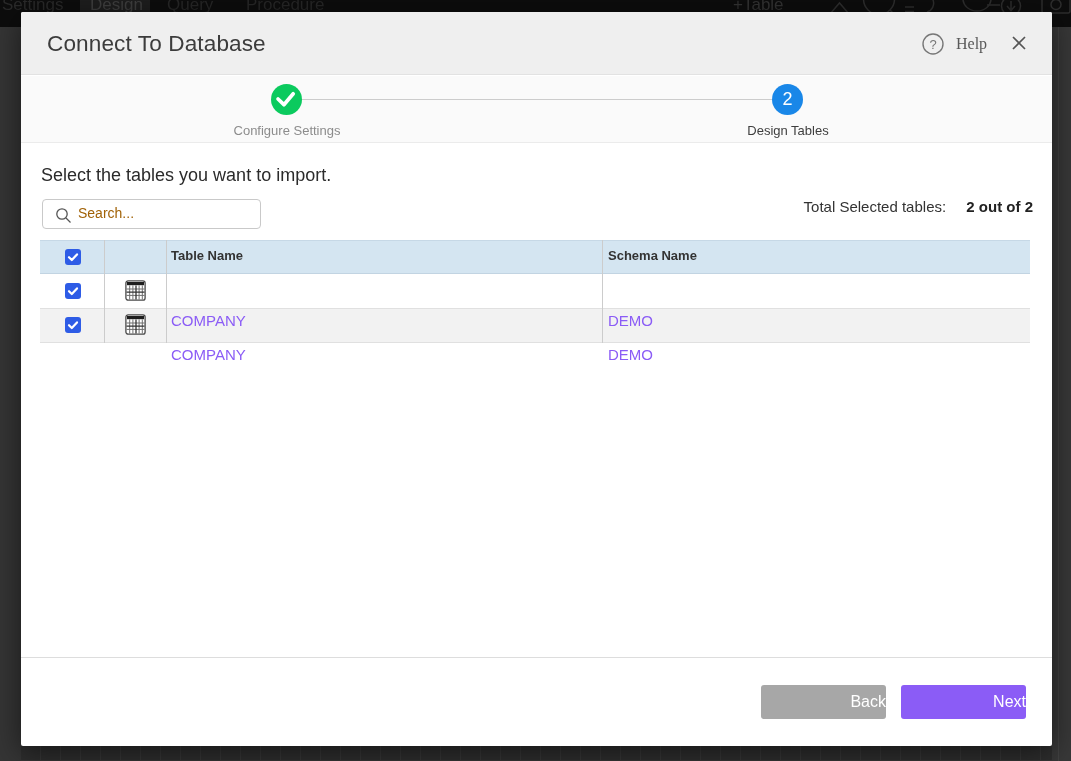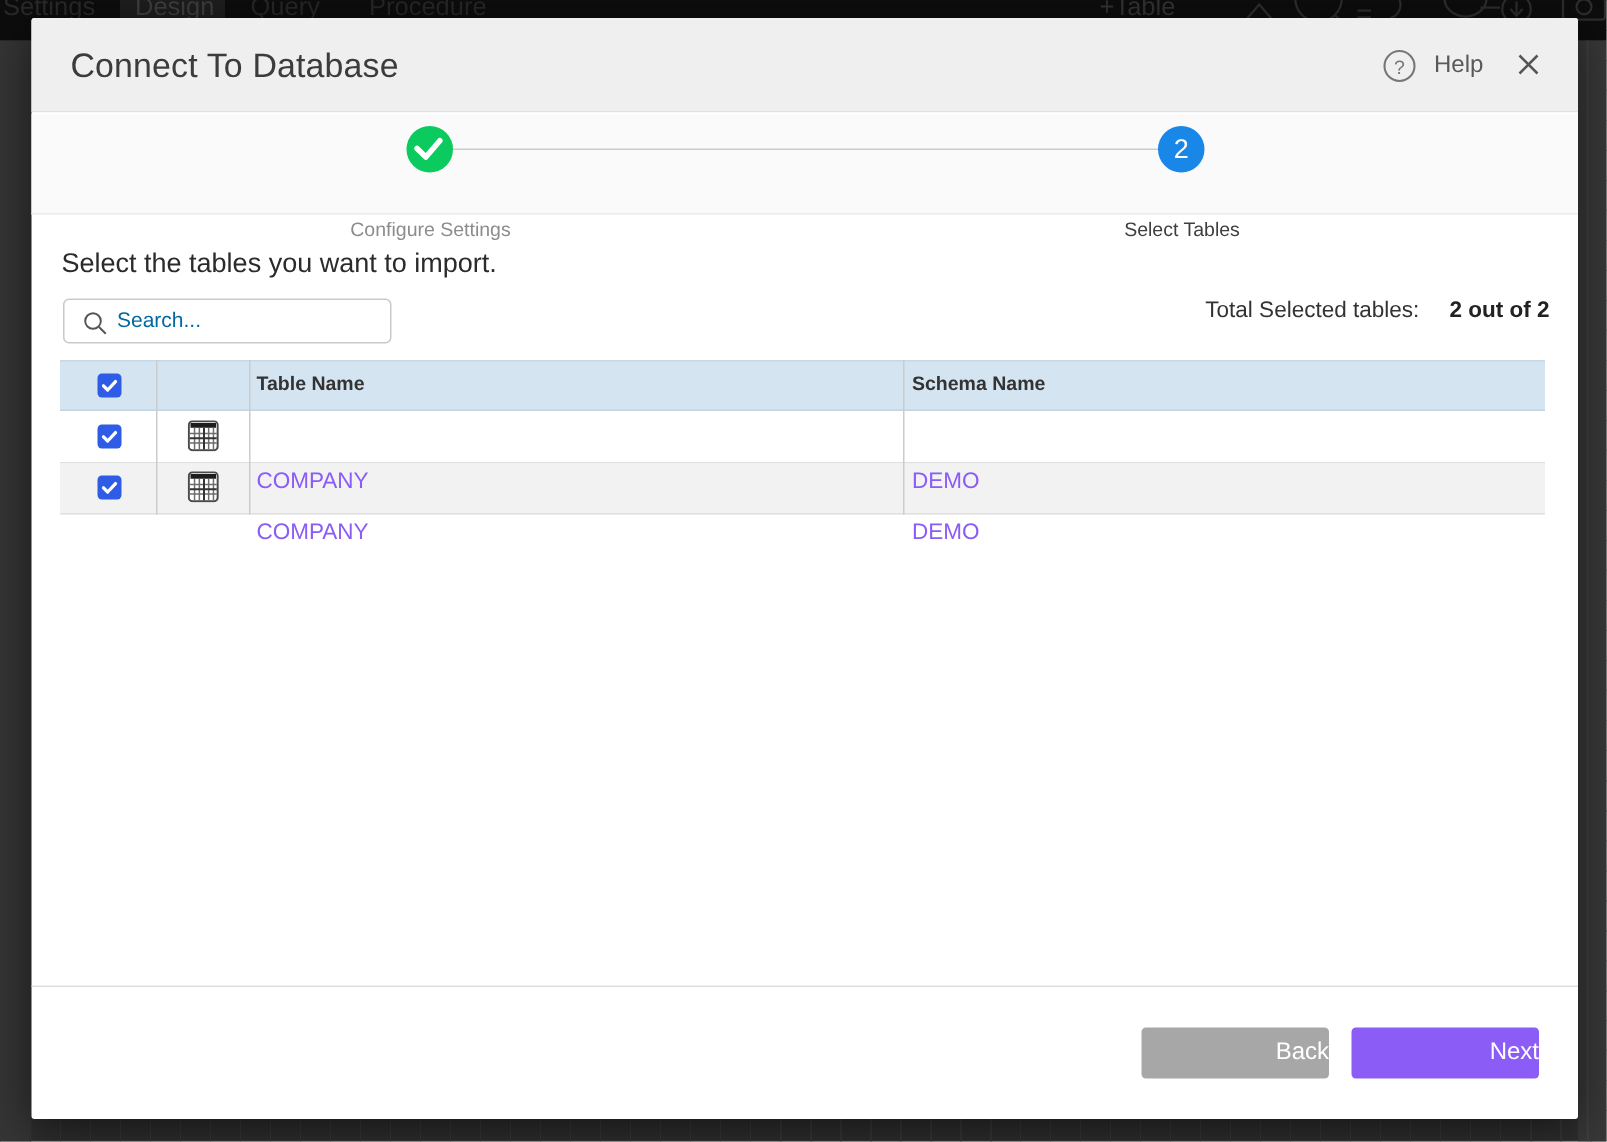--- a/index.html
+++ b/index.html
@@ -38,46 +38,46 @@
   }
   .mheader {
     position:absolute; left:0; top:0; width:1031px; height:63px;
     background:#efefef; border-bottom:1px solid #e2e2e2;
     border-radius:2px 2px 0 0;
   }
   .mtitle {
     position:absolute; left:26px; top:19px; font-size:22.6px; color:#3c3c3c; letter-spacing:0.1px;text-align:center;
   }
   .helpwrap { position:absolute; left:901px; top:21px; height:22px; color:#666; }
-  .helptext { position:absolute; left:34px; top:2px; font-size:16px; color:#595959; }
+  .helptext { position:absolute; left:34px; top:2px; font-size:16px; color:#595959;font-family:Liberation Serif, serif; }
   .closex { position:absolute; left:991px; top:24px; }
 
   .stepper {
     position:absolute; left:0; top:64px; width:1031px; height:67px;
     background:#fafafa; border-bottom:1px solid #ebebeb;
   }
   .stepline { position:absolute; left:281px; top:23px; width:470px; height:1px; background:#cccccc; }
   .stepcircle {
     position:absolute; top:8px; width:31px; height:31px; border-radius:50%;
     color:#fff; text-align:center;
   }
   .step1 { left:250px; background:#0bca5e; }
   .step2 { left:751px; background:#1987e8; font-size:18px; line-height:30px; }
-  .steplabel { position:absolute; top:47px; font-size:13px;margin-top:22px; }
+  .steplabel { position:absolute; top:47px; font-size:13px; }
   .lab1 { left:186px; width:160px; text-align:center; color:#8c8c8c; }
   .lab2 { left:687px; width:160px; text-align:center; color:#3e3e3e; }
 
   .bodytext {
     position:absolute; left:20px; top:153px; font-size:18px; color:#2b2b2b;
   }
   .searchbox {
     position:absolute; left:21px; top:187px; width:219px; height:30px;
     border:1px solid #c9c9c9; border-radius:4px; background:#fff;
   }
-  .searchph { position:absolute; left:35px; top:5px; font-size:14px; color:#0369a1; }
+  .searchph { position:absolute; left:35px; top:5px; font-size:14px; color:#a16207; }
   .totaltext {
     position:absolute; left:612px; top:186px; width:400px; text-align:right;
     font-size:15px; color:#333;
   }
   .totaltext b { color:#222;margin-left:16px; }
 
   .tbl { position:absolute; left:19px; top:228px; width:990px; }
   .thead {
     position:absolute; left:0; top:0; width:990px; height:34px;
     background:#d4e5f1; border-top:1px solid #c6d8e6; border-bottom:1px solid #c2d4e2;
@@ -149,21 +149,21 @@
 
     <div class="stepper">
       <div class="stepline"></div>
       <div class="stepcircle step1">
         <svg width="31" height="31" viewBox="0 0 30 30" fill="none" stroke="#fff" stroke-width="3.6" stroke-linecap="round" stroke-linejoin="round">
           <path d="M6.8 14.5 L12.5 20 L21.5 9.5"></path>
         </svg>
       </div>
       <div class="stepcircle step2">2</div>
       <div class="steplabel lab1">Configure Settings</div>
-      <div class="steplabel lab2">Select Tables</div>
+      <div class="steplabel lab2">Design Tables</div>
     </div>
 
     <div class="bodytext">Select the tables you want to import.</div>
 
     <div class="searchbox">
       <svg style="position:absolute;left:12px;top:7px" width="17" height="17" viewBox="0 0 17 17" fill="none" stroke="#555" stroke-width="1.3">
         <circle cx="7" cy="7" r="5.2"></circle>
         <path d="M11 11 L15.5 15.5"></path>
       </svg>
       <div class="searchph">Search...</div>

